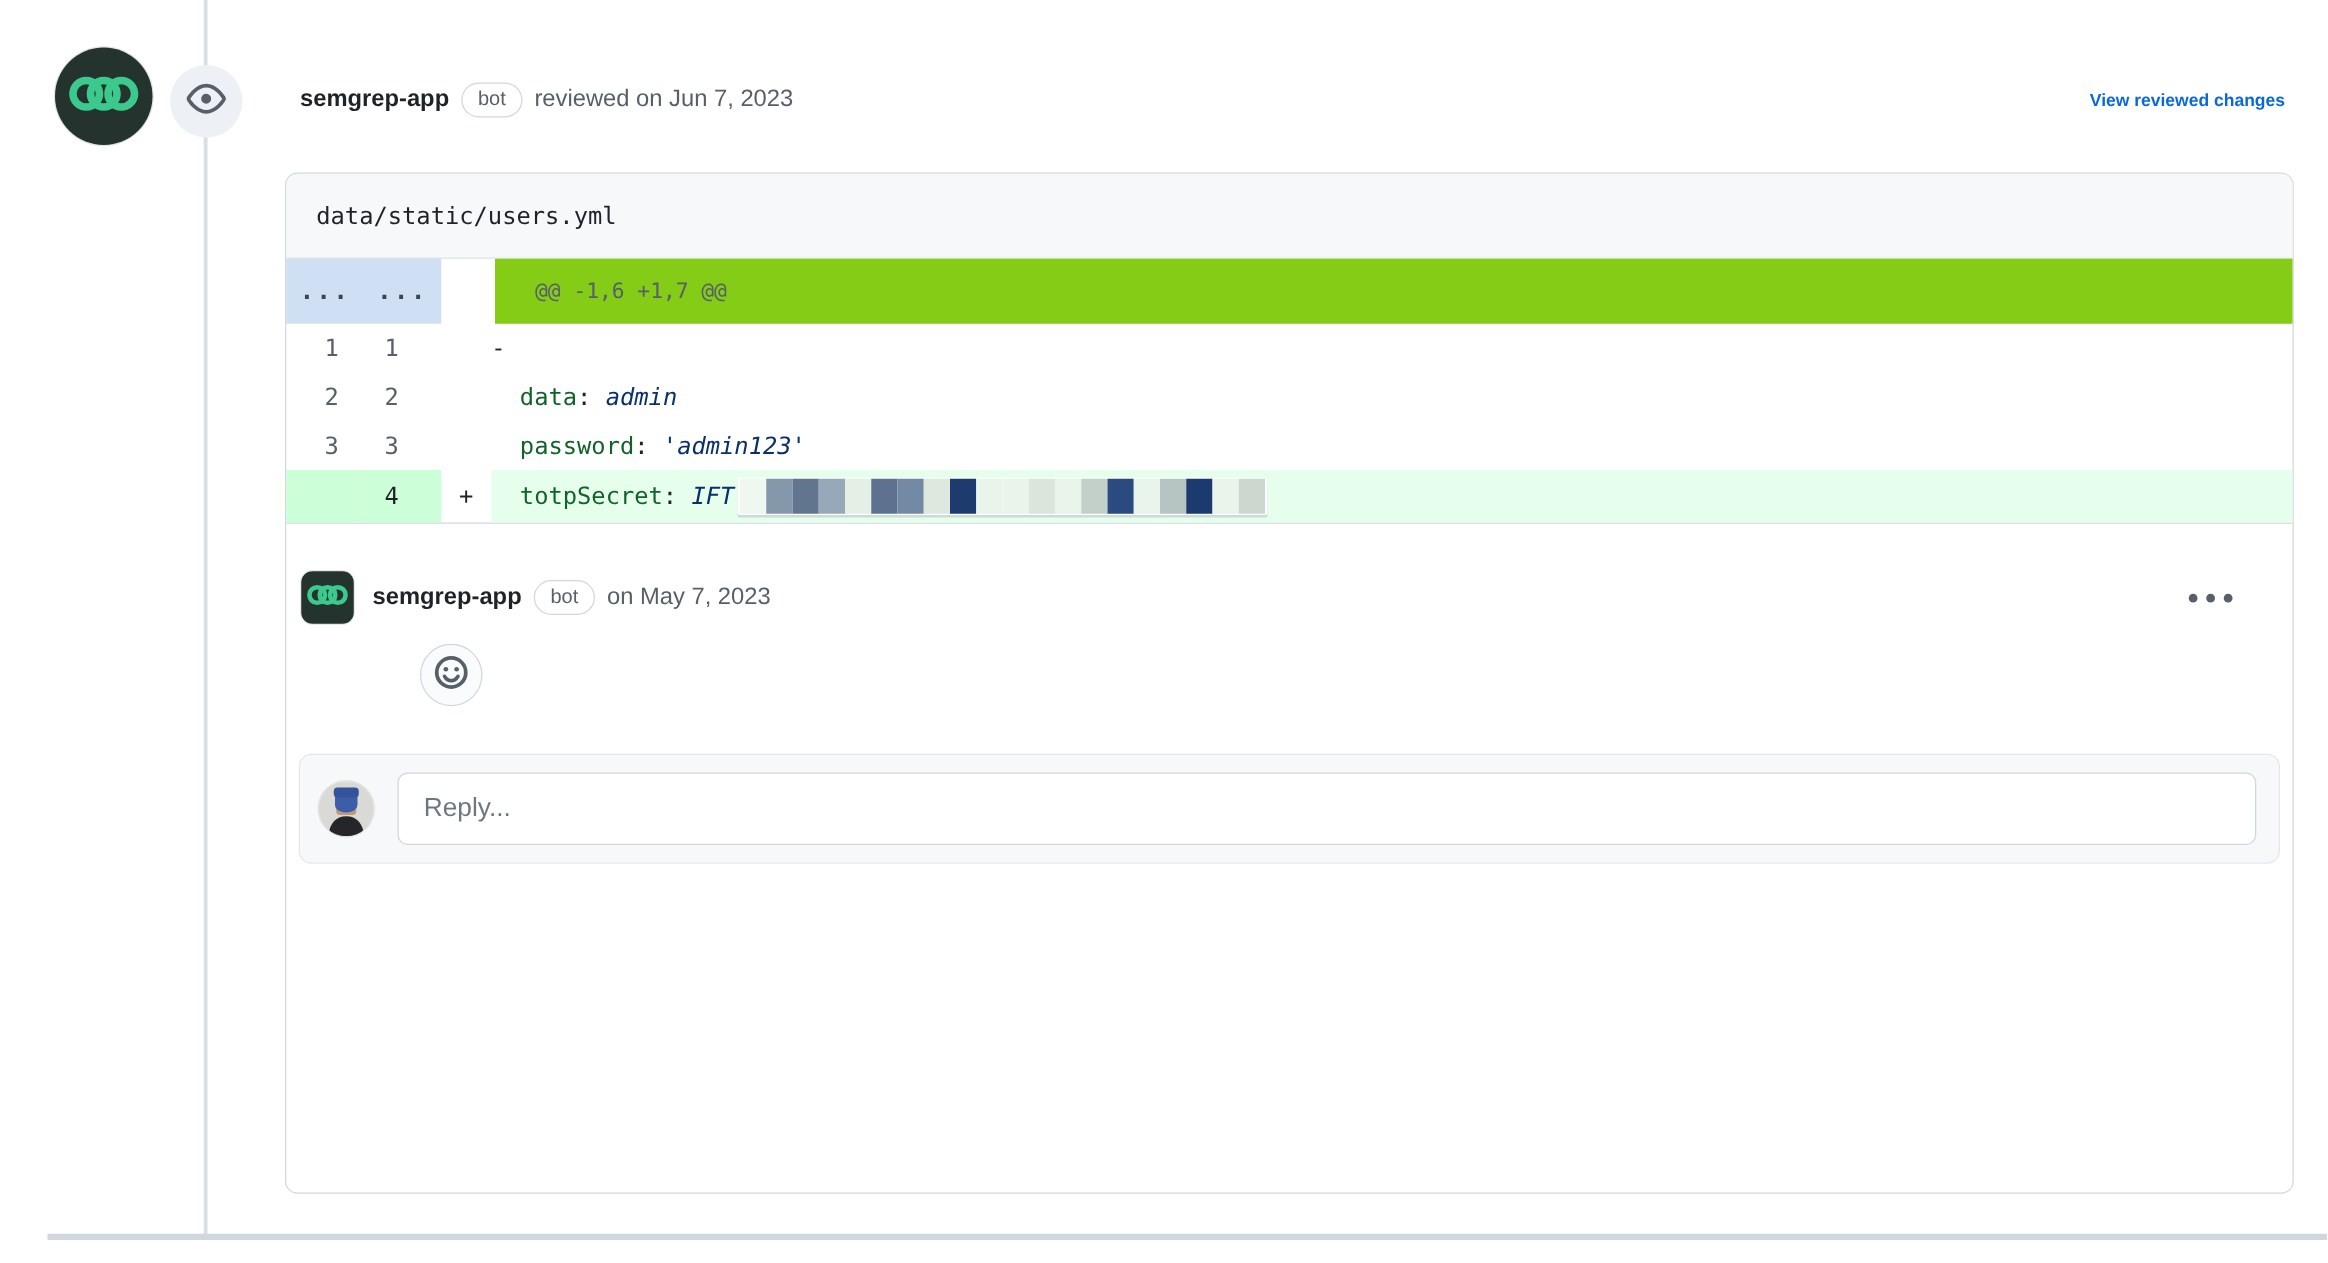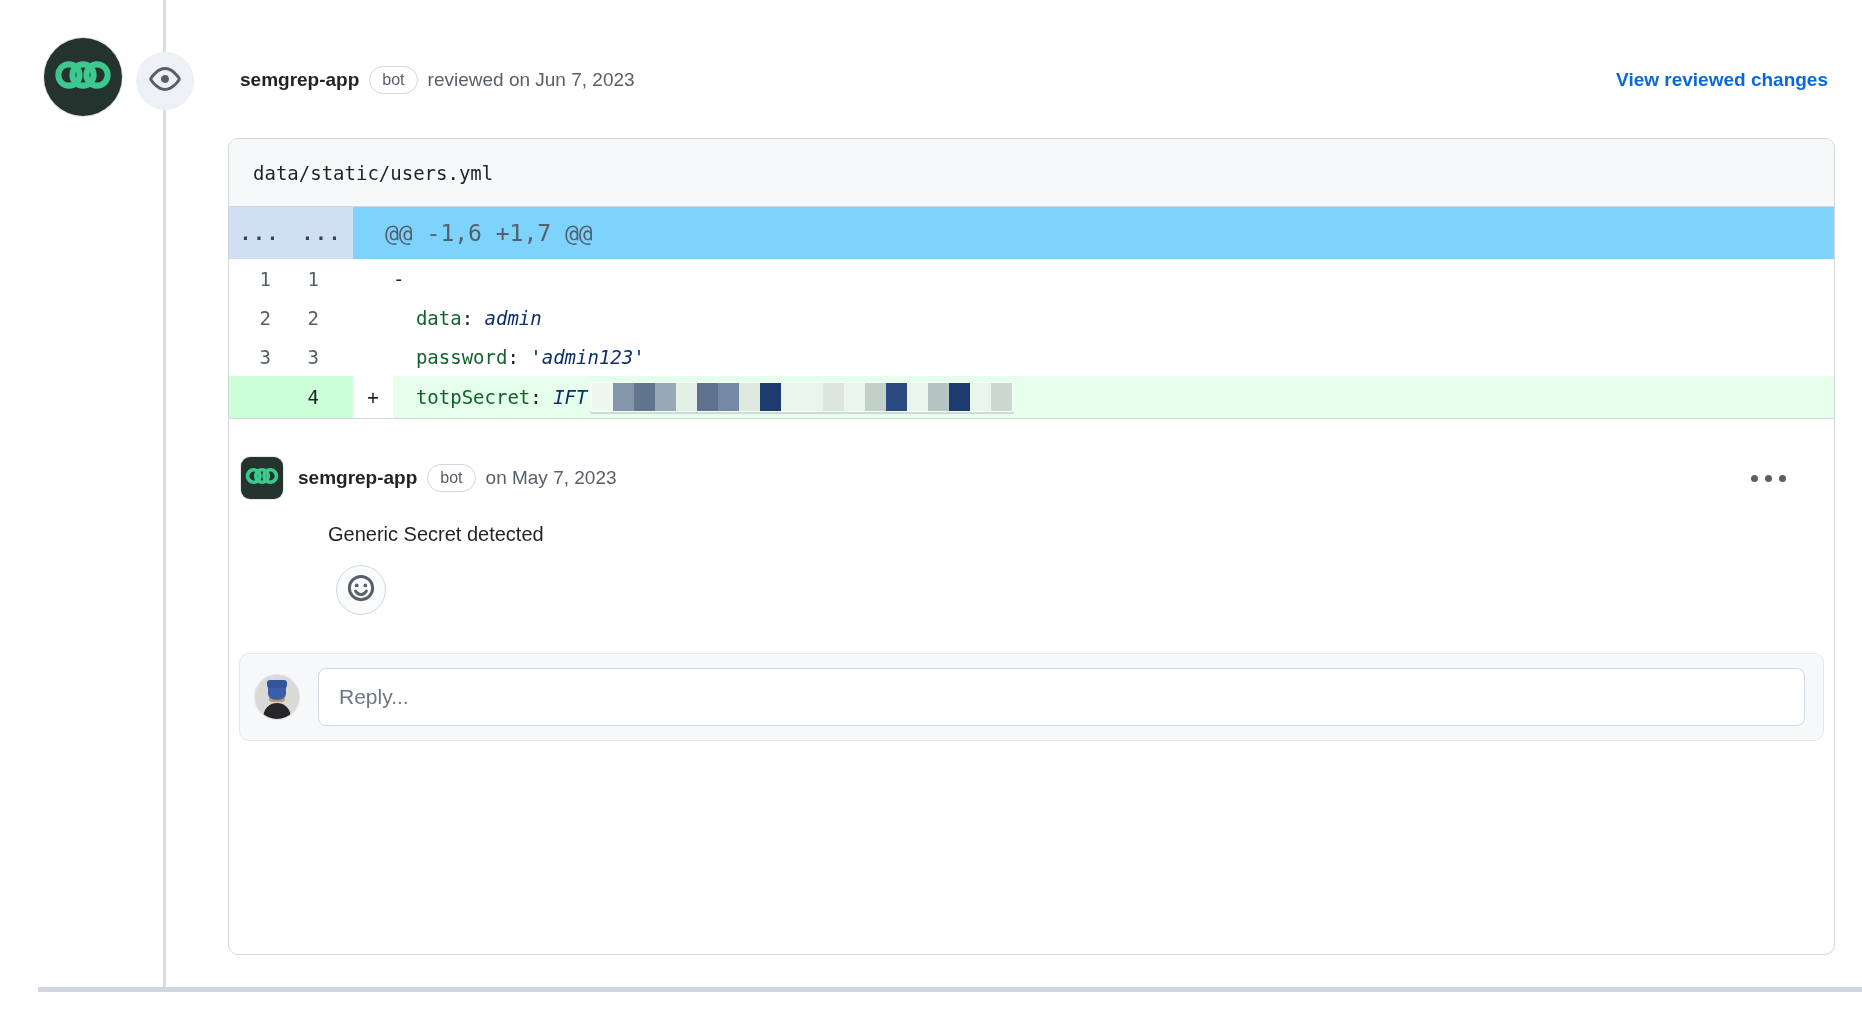--- a/index.html
+++ b/index.html
@@ -28,36 +28,36 @@
     position:absolute; left:240px; right:34px; top:56px; height:48px; z-index:2;
     display:flex; align-items:center;
   }
   .author-name { font-size:19px; font-weight:bold; color:#1f2328; cursor:pointer; }
   .bot-pill {
     margin-left:10px; border:1.5px solid #d0d7de; border-radius:999px;
     padding:3px 12px 4px; font-size:16px; color:#57606a; line-height:1.2;
   }
   .review-action { margin-left:10px; font-size:19px; color:#57606a; }
   .header-spacer { flex:1; }
-  .view-changes-link { font-size:19px; font-weight:bold; color:#0969da; cursor:pointer; }
+  .view-changes-link { font-size:14px; font-weight:bold; color:#0969da; cursor:pointer; }
 
   
   .card {
     position:absolute; left:228px; top:138px; width:1607px; height:817px;
     border:1.5px solid #d0d7de; border-radius:10px; background:#fff; z-index:1;
   }
   .file-header {
     height:68px; background:#f6f8fa; border-bottom:1.5px solid #d0d7de;
     border-radius:9px 9px 0 0; display:flex; align-items:center; padding-left:24px;
     font-size:19px; color:#1f2328;
   }
   .hunk-row { display:flex; height:52px; }
   .hunk-gutter { width:124px; background:#cfe0f5; display:flex; align-items:center; }
   .hunk-gutter span { width:62px; text-align:center; font-size:19px; letter-spacing:2px; color:#3d444d; font-weight:bold; cursor:pointer; }
-  .hunk-body { flex:1; background:#7dd3fc; display:flex; align-items:center; padding-left:32px; font-size:23px; color:#57606a; }
+  .hunk-body { flex:1; background:#84cc16; display:flex; align-items:center; padding-left:32px; font-size:17px; color:#57606a;margin-left:43px; }
 
   .diff-line { display:flex; height:39px; align-items:stretch; font-size:19px; }
   .diff-line.added { height:42px; }
   .num-cell { width:62px; display:flex; align-items:center; justify-content:flex-end; color:#57606a; }
   .num-cell.old { padding-right:20px; }
   .num-cell.new { padding-right:34px; }
   .diff-line.added .num-cell { background:#ccffd8; color:#1f2328; }
   .diff-line.added .line-body { background:#e6ffec; }
   .sign-cell { width:40px; display:flex; align-items:center; justify-content:center; color:#1f2328; }
   .line-body { flex:1; display:flex; align-items:center; white-space:pre; color:#1f2328; }
@@ -197,21 +197,20 @@
         <span class="review-action">on May 7, 2023</span>
       </div>
       <span class="header-spacer"></span>
       <div class="kebab">
           <i></i>
           <i></i>
           <i></i>
         </div>
     </div>
 
-    <div class="comment-body">Generic Secret detected</div>
 
 
     <div class="emoji-btn">
       <span>
         <svg width="30" height="30" viewBox="0 0 16 16" fill="none">
           <circle cx="8" cy="8" r="6.2" stroke="#57606a" stroke-width="1.6"></circle>
           <circle cx="5.7" cy="6.6" r="1" fill="#57606a"></circle>
           <circle cx="10.3" cy="6.6" r="1" fill="#57606a"></circle>
           <path d="M5.1 9.6c.7 1.2 1.8 1.9 2.9 1.9s2.2-.7 2.9-1.9" stroke="#57606a" stroke-width="1.5" stroke-linecap="round"></path>
         </svg>

